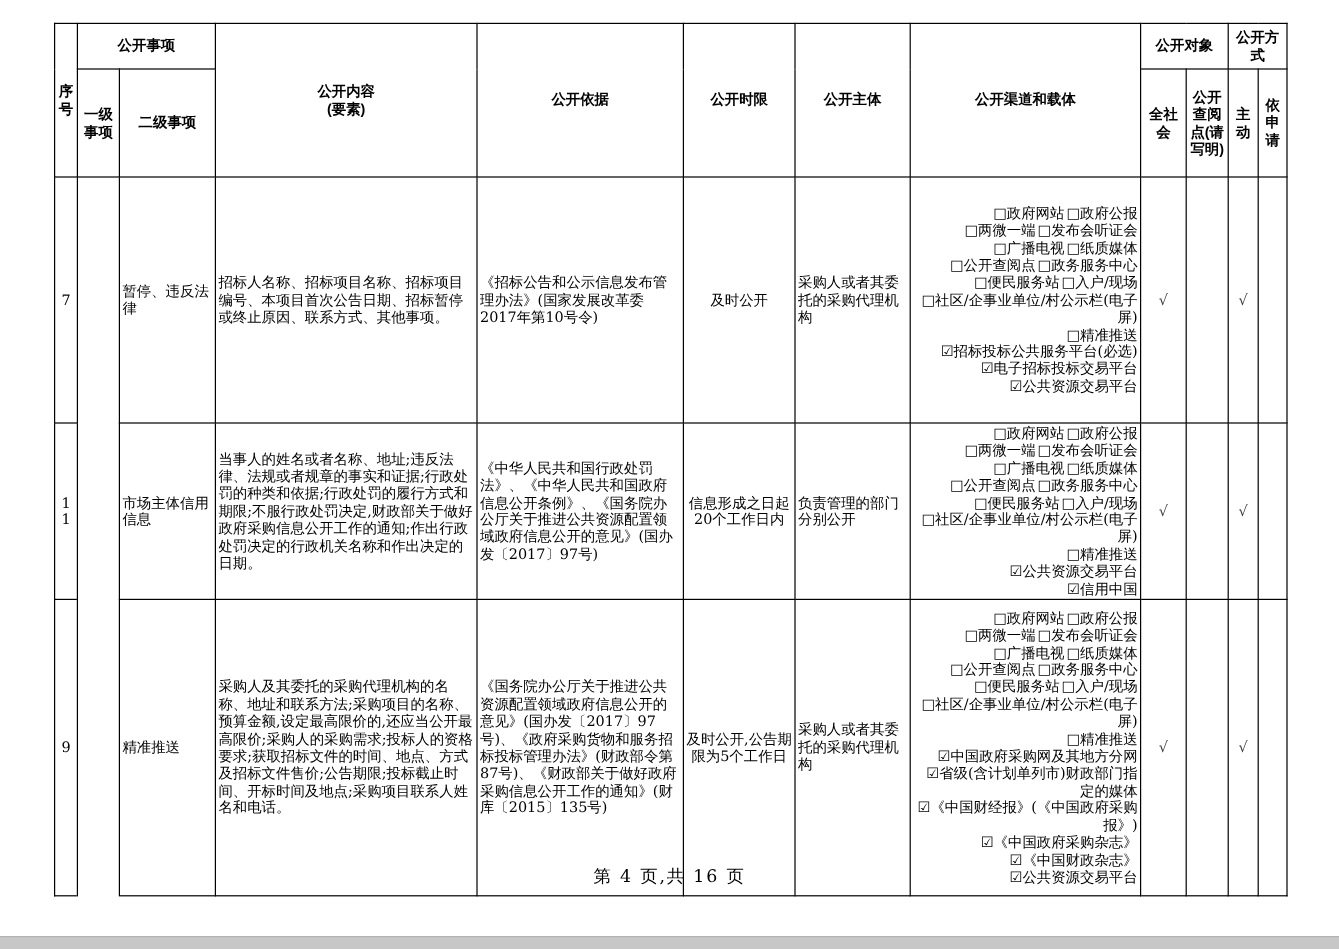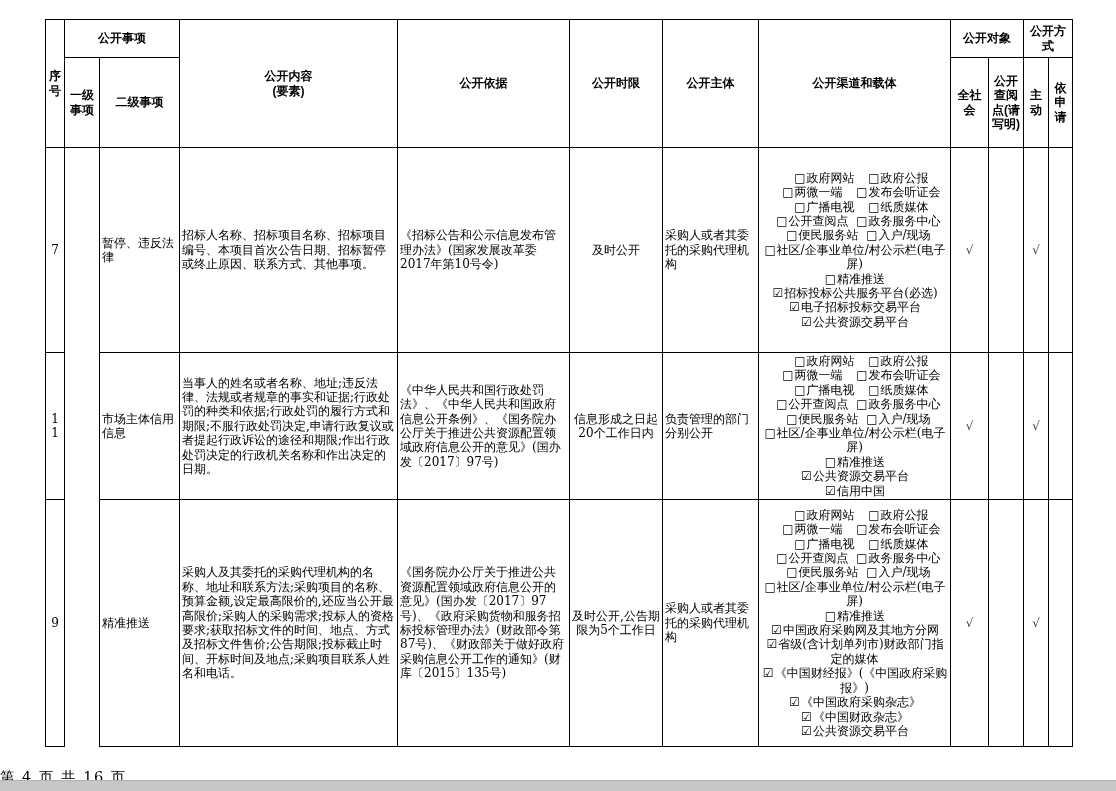--- a/index.html
+++ b/index.html
@@ -23,30 +23,29 @@
   }
   .doc-table th{
     font-family:"Liberation Sans","DejaVu Sans",sans-serif;
     font-weight:bold;text-align:center;padding:0 1px;
     white-space:pre-line;
   }
   td.c{text-align:center;}
   td.t{text-align:left;}
   td.no-bottom{border-bottom-style:hidden;}
   .channels{width:100%;}
-  .chan-line{text-align:center;}
+  .chan-line{text-align:right;}
   .chan-item{white-space:normal;}
   .chan-item.first{display:inline-block;width:87px;vertical-align:top;}
   .cb{display:inline-block;min-width:13px;}
   .check{font-size:12px;color:#3a3a3a;}
   .page-footer{
     position:absolute;left:0;top:721px;width:100%;
-    text-align:left;font-size:14.5px;letter-spacing:1.5px;
+    text-align:center;font-size:14.5px;letter-spacing:1.5px;
     font-family:"DejaVu Serif","Liberation Serif",serif;
-    margin-top:47px;
   }
   .bottom-strip{
     position:absolute;left:0;bottom:0;width:100%;height:10px;
     background:#c7c7c7;border-top:1px solid #b2b2b2;
   }
 </style>
 </head>
 <body>
 
 <table class="doc-table">
@@ -111,21 +110,21 @@
         </td>
     <td class="c check">√</td>
     <td class="c"></td>
     <td class="c check">√</td>
     <td class="c"></td>
   </tr>
 
   <tr style="height:145px">
     <td class="c">11</td>
     <td class="t">市场主体信用信息</td>
-    <td class="t">当事人的姓名或者名称、地址;违反法律、法规或者规章的事实和证据;行政处罚的种类和依据;行政处罚的履行方式和期限;不服行政处罚决定,申请行政复议或者提起行政诉讼的途径和期限;作出行政处罚决定的行政机关名称和作出决定的日期。</td>
+    <td class="t">当事人的姓名或者名称、地址;违反法律、法规或者规章的事实和证据;行政处罚的种类和依据;行政处罚的履行方式和期限;不服行政处罚决定,财政部关于做好政府采购信息公开工作的通知;作出行政处罚决定的行政机关名称和作出决定的日期。</td>
     <td class="t">《中华人民共和国行政处罚法》、《中华人民共和国政府信息公开条例》、《国务院办公厅关于推进公共资源配置领域政府信息公开的意见》(国办发〔2017〕97号)</td>
     <td class="c">信息形成之日起20个工作日内</td>
     <td class="t">负责管理的部门分别公开</td>
     <td class="t">
           <div class="channels">
             <div class="chan-line"><span class="chan-item first"><span class="cb">□</span>政府网站</span><span class="chan-item"><span class="cb">□</span>政府公报</span></div>
             <div class="chan-line"><span class="chan-item first"><span class="cb">□</span>两微一端</span><span class="chan-item"><span class="cb">□</span>发布会听证会</span></div>
             <div class="chan-line"><span class="chan-item first"><span class="cb">□</span>广播电视</span><span class="chan-item"><span class="cb">□</span>纸质媒体</span></div>
             <div class="chan-line"><span class="chan-item first"><span class="cb">□</span>公开查阅点</span><span class="chan-item"><span class="cb">□</span>政务服务中心</span></div>
             <div class="chan-line"><span class="chan-item first"><span class="cb">□</span>便民服务站</span><span class="chan-item"><span class="cb">□</span>入户/现场</span></div>

